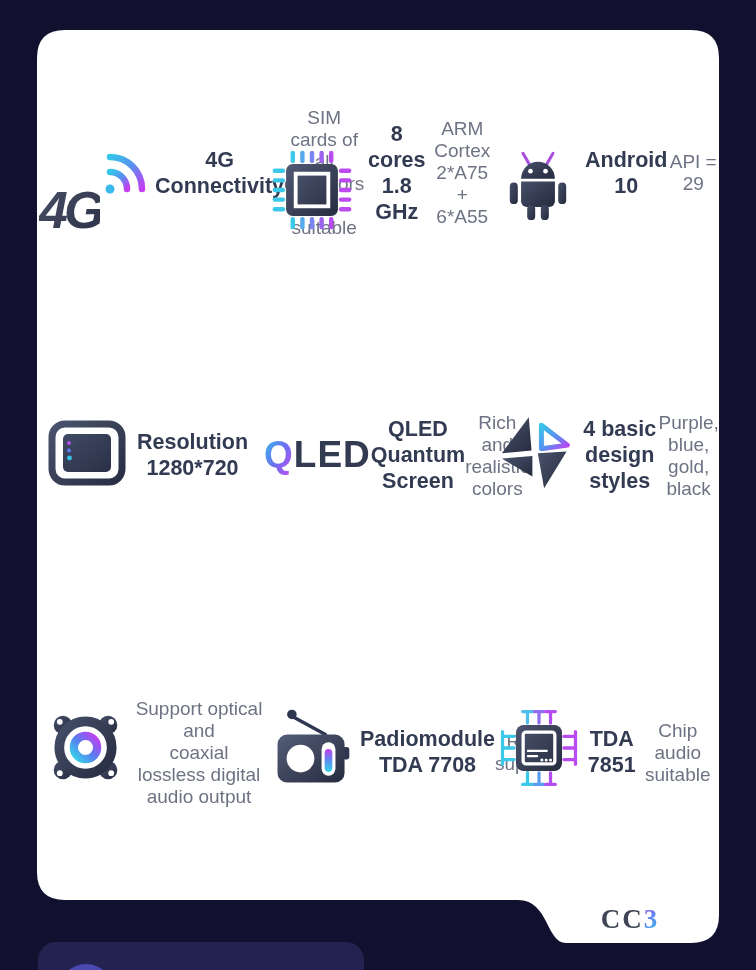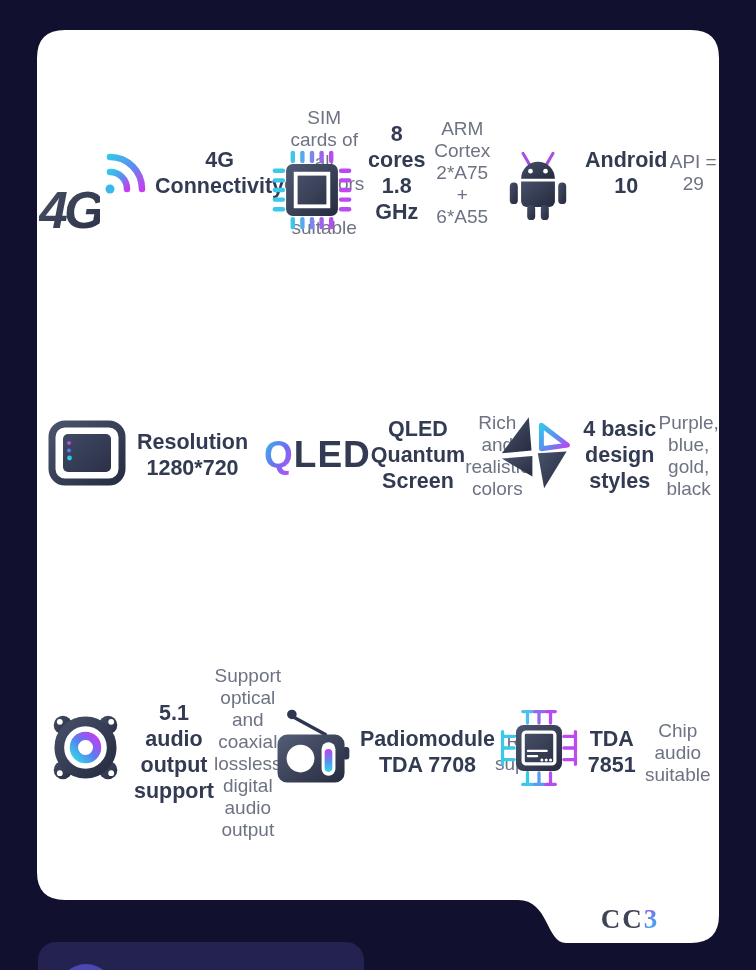--- a/index.html
+++ b/index.html
@@ -235,22 +235,20 @@
           <circle cx="26.7" cy="73.3" r="9.5" fill="url(#spkdark)"></circle>
           <circle cx="73.3" cy="73.3" r="9.5" fill="url(#spkdark)"></circle>
           <circle cx="50" cy="50" r="27" fill="#ffffff" stroke="url(#spkdark)" stroke-width="10"></circle>
           <circle cx="76.5" cy="23.5" r="3" fill="#ffffff"></circle>
           <circle cx="23.5" cy="23.5" r="3" fill="#ffffff"></circle>
           <circle cx="23.5" cy="76.5" r="3" fill="#ffffff"></circle>
           <circle cx="76.5" cy="76.5" r="3" fill="#ffffff"></circle>
           <circle cx="50" cy="50" r="12" fill="none" stroke="url(#spkgrad)" stroke-width="8.5"></circle>
         </svg>
       </div>
-      <div class="title">5.1 audio
-output support</div>
       <div class="subtitle">Support optical and
 coaxial lossless digital
 audio output</div>
     </div>
 
     <div class="cell r3">
       <div class="icon-box">
         <svg width="96" height="90" viewBox="0 0 100 94">
           <defs>
             <linearGradient id="radbody" x1="0" y1="0" x2="1" y2="1">

